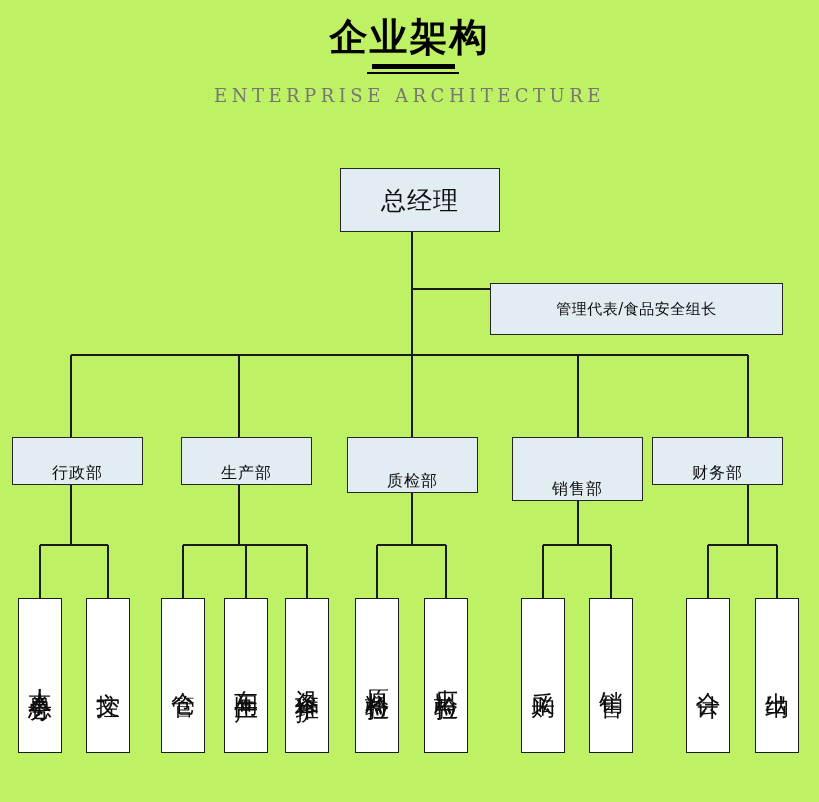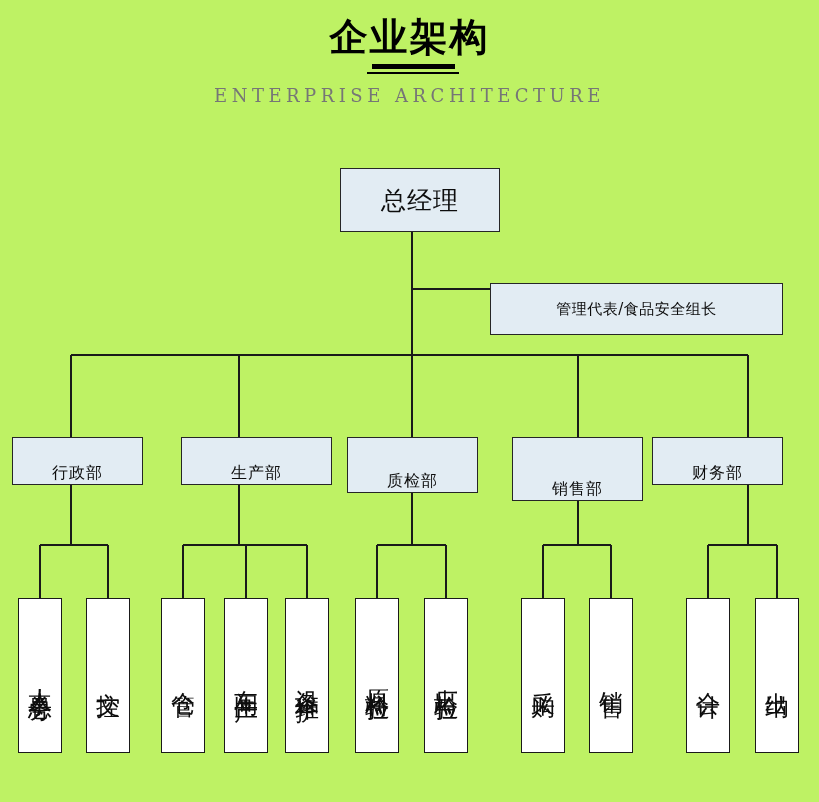--- a/index.html
+++ b/index.html
@@ -172,21 +172,21 @@
   <div id="nodes-layer">
       <div class="node filled lvl-root" style="left: 340px; top: 168px; width: 160px; height: 64px;">
         <span>总经理</span>
       </div>
       <div class="node filled lvl-staff" style="left: 490px; top: 263px; width: 293px; height: 52px;">
         <span>管理代表/食品安全组长</span>
       </div>
       <div class="node filled lvl-dept" style="left: 12px; top: 437px; width: 131px; height: 48px;">
         <span>行政部</span>
       </div>
-      <div class="node filled lvl-dept" style="left: 181px; top: 437px; width: 151px; height: 48px;">
+      <div class="node filled lvl-dept" style="left: 181px; top: 437px; width: 131px; height: 48px;">
         <span>生产部</span>
       </div>
       <div class="node filled lvl-dept" style="left: 347px; top: 437px; width: 131px; height: 56px;">
         <span>质检部</span>
       </div>
       <div class="node filled lvl-dept" style="left: 512px; top: 437px; width: 131px; height: 64px;">
         <span>销售部</span>
       </div>
       <div class="node filled lvl-dept" style="left: 652px; top: 437px; width: 131px; height: 48px;">
         <span>财务部</span>

